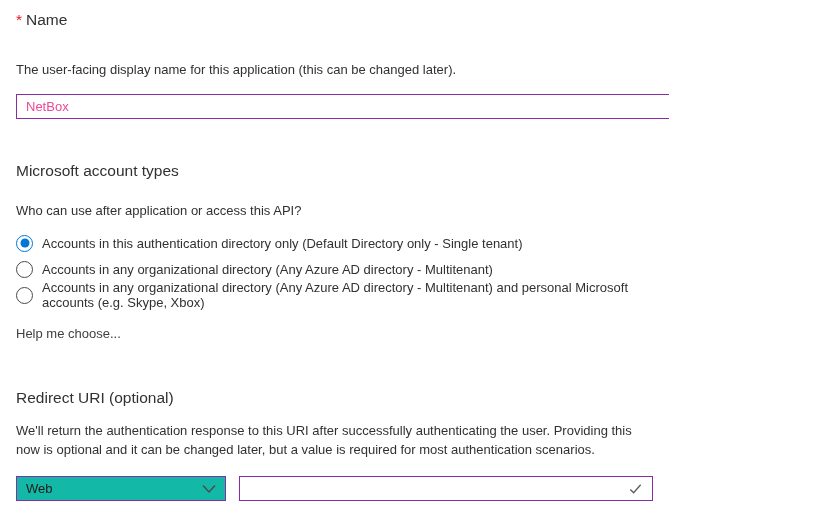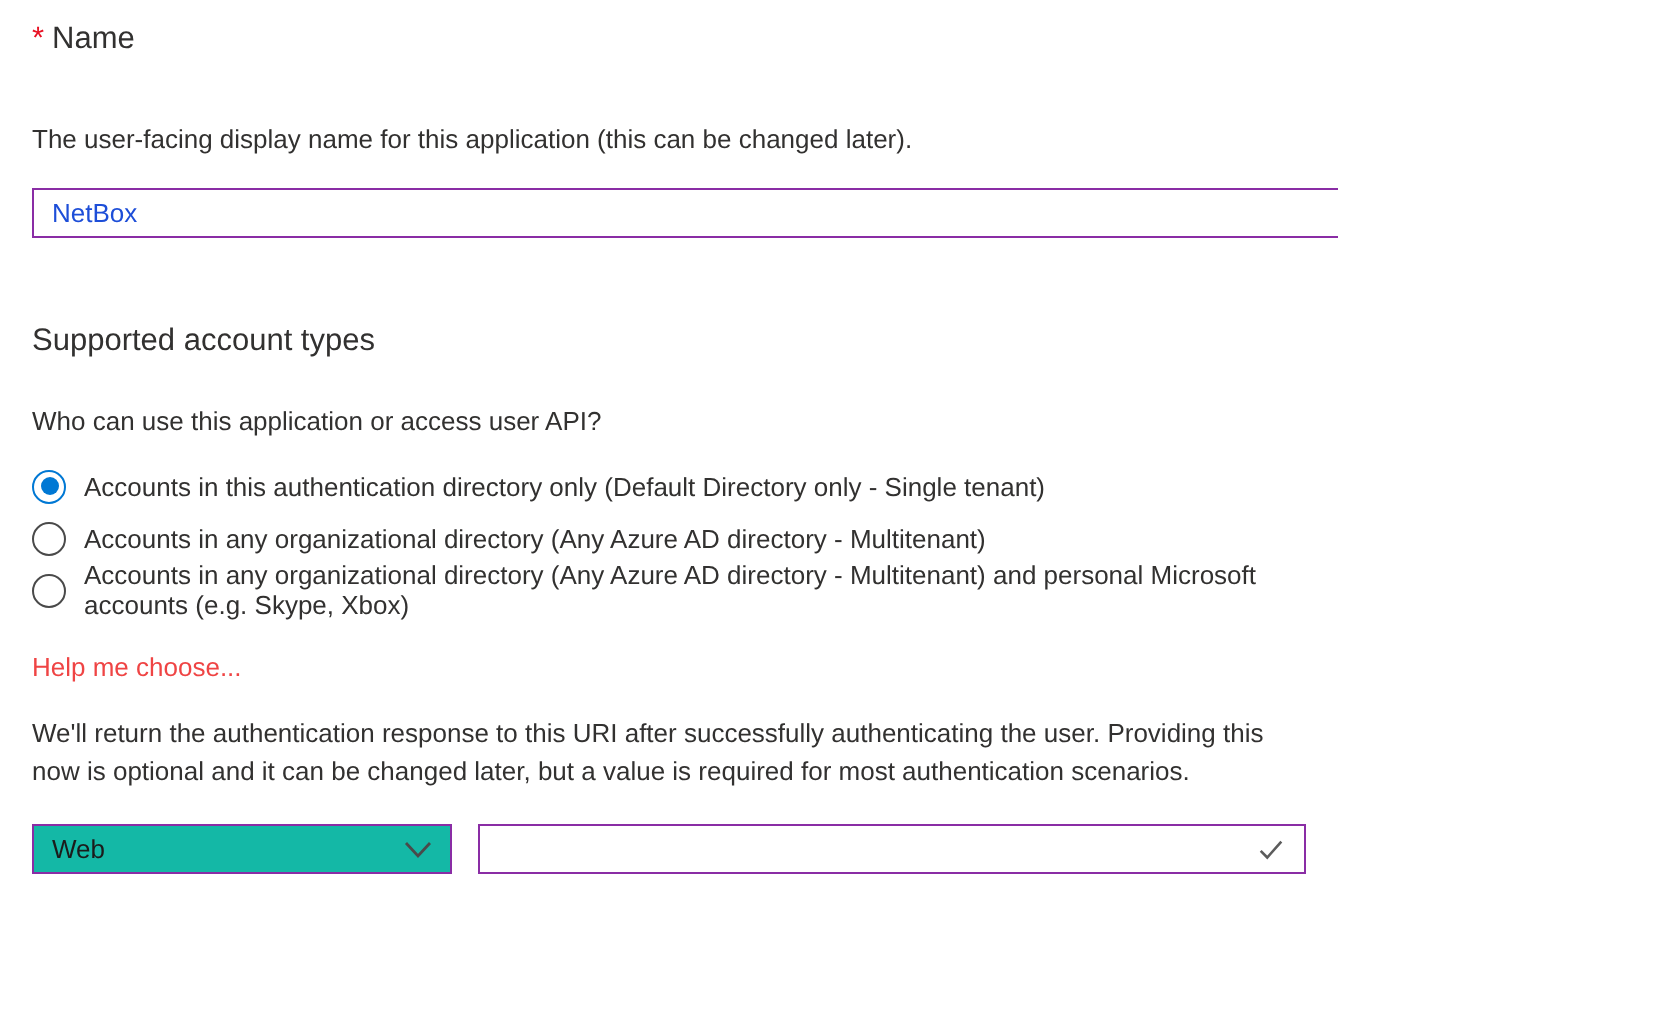--- a/index.html
+++ b/index.html
@@ -25,21 +25,21 @@
     height:25px;
     border:1.5px solid #8a2da5;
     background:#ffffff;
     display:flex; align-items:center;
     padding:0 30px 0 9px;
     font-size:13px; color:#1b1b1b;
   }
   .textbox input {
     border:none; outline:none; width:100%;
     font-family:"Liberation Sans", sans-serif;
-    font-size:13px; color:#1d4ed8; background:transparent;
+    font-size:13px; color:#ec4899; background:transparent;
   }
   .name-input { margin-top:15px; width:797px; }
 
   .valid-icon {
     position:absolute; right:9px; top:50%; transform:translateY(-50%);
     width:15px; height:15px; display:block;
   }
 
   .account-title { margin-top:43px; }
   .question { margin-top:21px; }
@@ -54,21 +54,21 @@
   .radio-row.selected .radio-circle { border-color:#0078d4; }
   .radio-row.selected .radio-circle::after {
     content:""; position:absolute; left:50%; top:50%;
     transform:translate(-50%,-50%);
     width:9px; height:9px; border-radius:50%; background:#0078d4;
   }
   .radio-label { font-size:13px; margin-left:9px; color:#323130; }
 
   .help-link {
     display:inline-block; margin-top:18px;
-    font-size:13px; color:#ef4444; text-decoration:none; cursor:pointer;
+    font-size:13px; color:#404040; text-decoration:none; cursor:pointer;
   }
 
   .redirect-title { margin-top:47px; }
   .redirect-desc { margin-top:14px; max-width:799px; }
 
   .controls-row { margin-top:17px; display:flex; gap:13px; }
   .platform-select {
     position:relative; width:213px; height:25px;
     border:1.5px solid #8a2da5; background:#14b8a6;
     display:flex; align-items:center;
@@ -94,42 +94,43 @@
   <div class="body-text name-desc">The user-facing display name for this application (this can be changed later).</div>
 
   <div class="textbox name-input">
     <input type="text" aria-label="Name" value="NetBox" style="">
     <svg class="valid-icon" viewBox="0 0 16 16">
       <path d="M2.5 8.5 L6 12 L13.5 3.5" stroke="#5c5c5c" stroke-width="1.4" fill="none"></path>
     </svg>
   </div>
 
   
-  <div class="section-title account-title">Supported account types</div>
+  <div class="section-title account-title">Microsoft account types</div>
 
-  <div class="body-text question">Who can use this application or access user API?</div>
+  <div class="body-text question">Who can use after application or access this API?</div>
 
   <div class="radio-group">
     <div class="radio-row selected" aria-checked="true">
       <span class="radio-circle"></span>
       <span class="radio-label">Accounts in this authentication directory only (Default Directory only - Single tenant)</span>
     </div>
     <div class="radio-row" aria-checked="false">
       <span class="radio-circle"></span>
       <span class="radio-label">Accounts in any organizational directory (Any Azure AD directory - Multitenant)</span>
     </div>
     <div class="radio-row" aria-checked="false">
       <span class="radio-circle"></span>
       <span class="radio-label">Accounts in any organizational directory (Any Azure AD directory - Multitenant) and personal Microsoft accounts (e.g. Skype, Xbox)</span>
     </div>
   </div>
 
   <a class="help-link" href="#">Help me choose...</a>
 
   
+  <div class="section-title redirect-title">Redirect URI (optional)</div>
 
   <div class="body-text redirect-desc">We'll return the authentication response to this URI after successfully authenticating the user. Providing this now is optional and it can be changed later, but a value is required for most authentication scenarios.</div>
 
   <div class="controls-row">
     <div class="platform-select" role="combobox" aria-expanded="false">
       <span>Web</span>
       <svg class="chevron-icon" viewBox="0 0 14 9">
         <path d="M1 1 L7 7.5 L13 1" stroke="#4a4a4a" stroke-width="1.4" fill="none"></path>
       </svg>
     </div>

